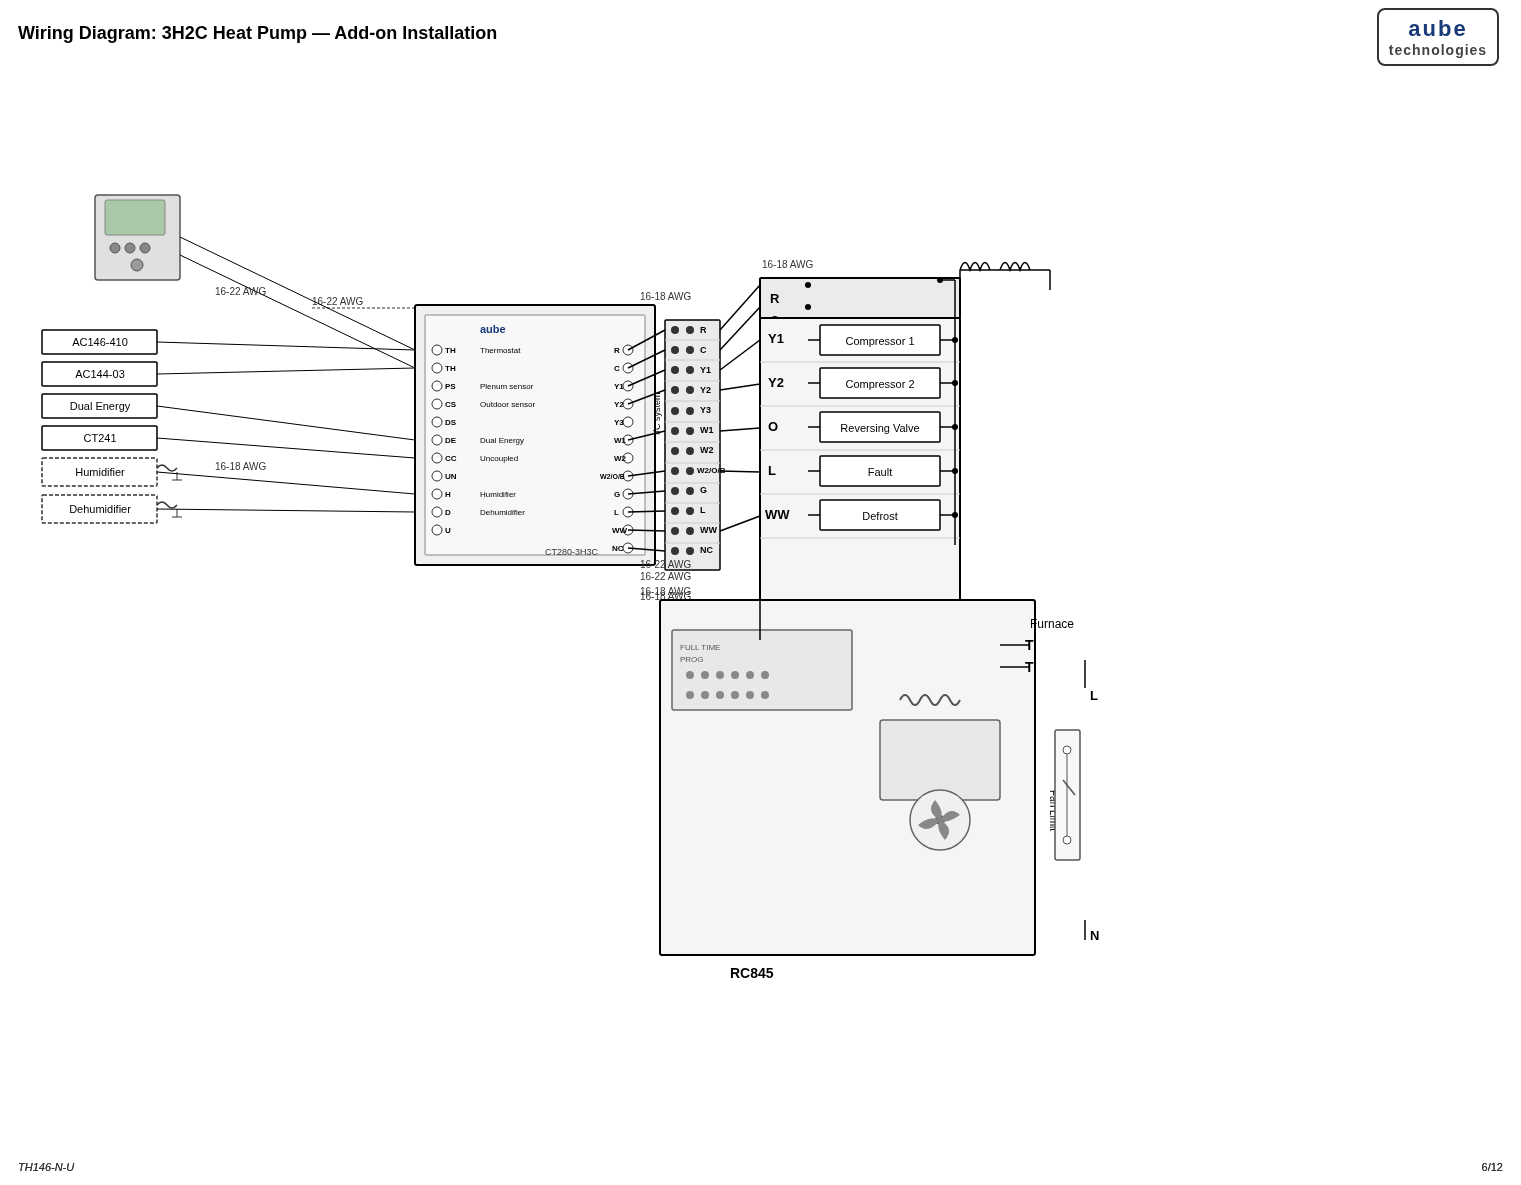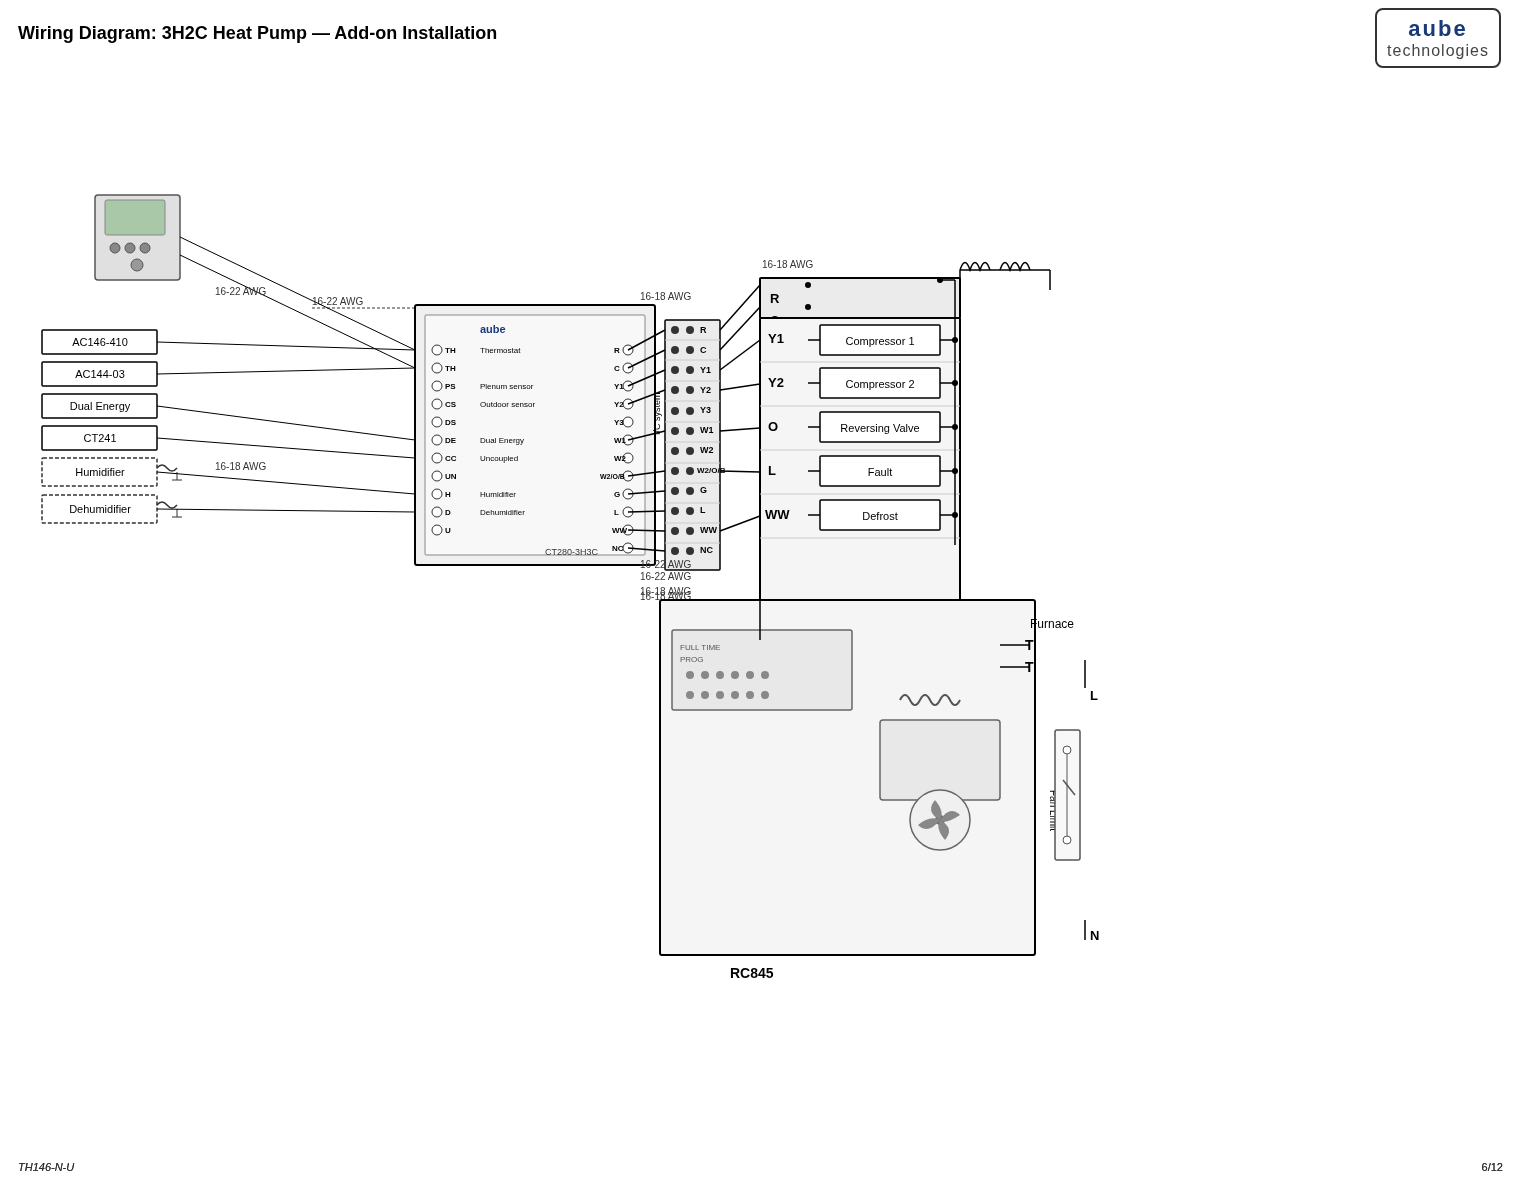--- a/index.html
+++ b/index.html
@@ -39,23 +39,24 @@
     }
 
     .logo-text-aube {
       font-size: 22px;
       font-weight: bold;
       color: #1a3a7a;
       letter-spacing: 2px;
     }
 
     .logo-text-sub {
-      font-size: 16px;
+      font-size: 14px;
       color: #444;
       letter-spacing: 1px;
+      font-weight: bold;
     }
 
     .footer-left {
       position: absolute;
       bottom: 12px;
       left: 18px;
       font-size: 11px;
       color: #333;
       font-style: italic;
     }

